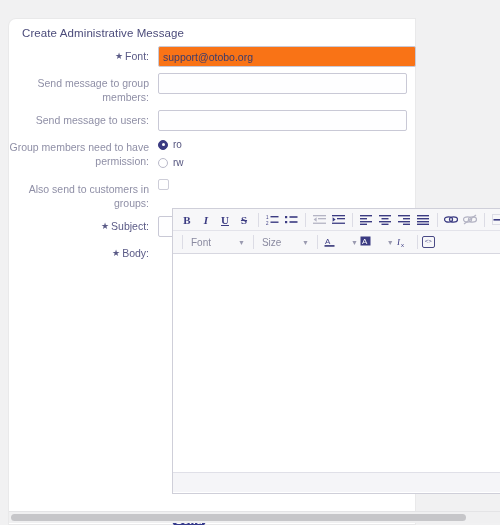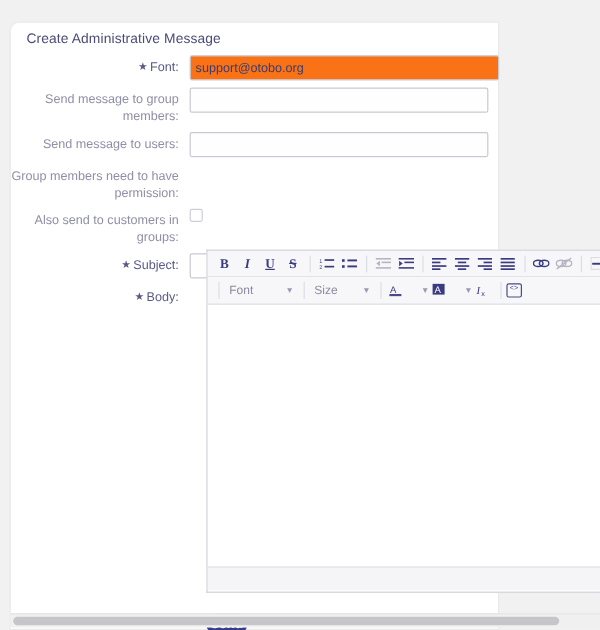--- a/index.html
+++ b/index.html
@@ -301,20 +301,30 @@
 
     <div class="row">
       <div class="lbl">Send message to users:</div>
       <div class="fld">
         <input class="txt empty wide" type="text" value="" style="">
       </div>
     </div>
 
     <div class="row">
       <div class="lbl">Group members need to have permission:</div>
+      <div class="fld">
+        <div class="radio-line">
+          <span class="radio on"></span>
+          <span class="radio-text">ro</span>
+        </div>
+        <div class="radio-line">
+          <span class="radio"></span>
+          <span class="radio-text">rw</span>
+        </div>
+      </div>
     </div>
 
 
     <div class="row">
       <div class="lbl">Also send to customers in groups:</div>
       <div class="fld">
         <span class="chk"></span>
       </div>
     </div>
 

